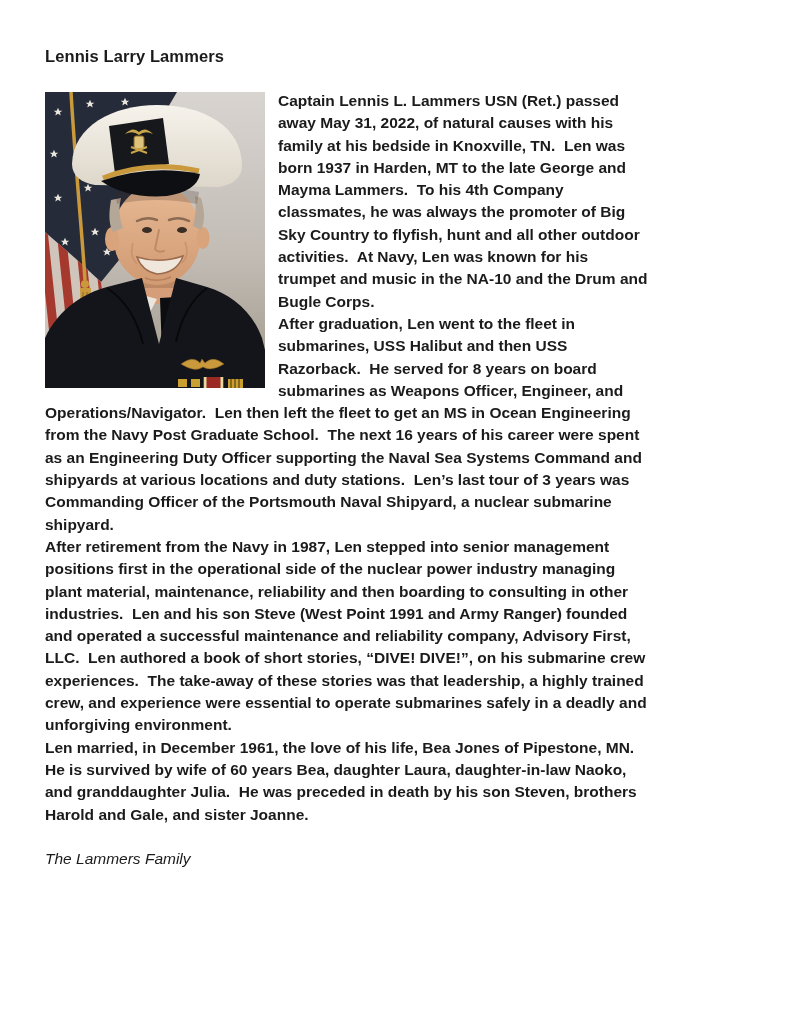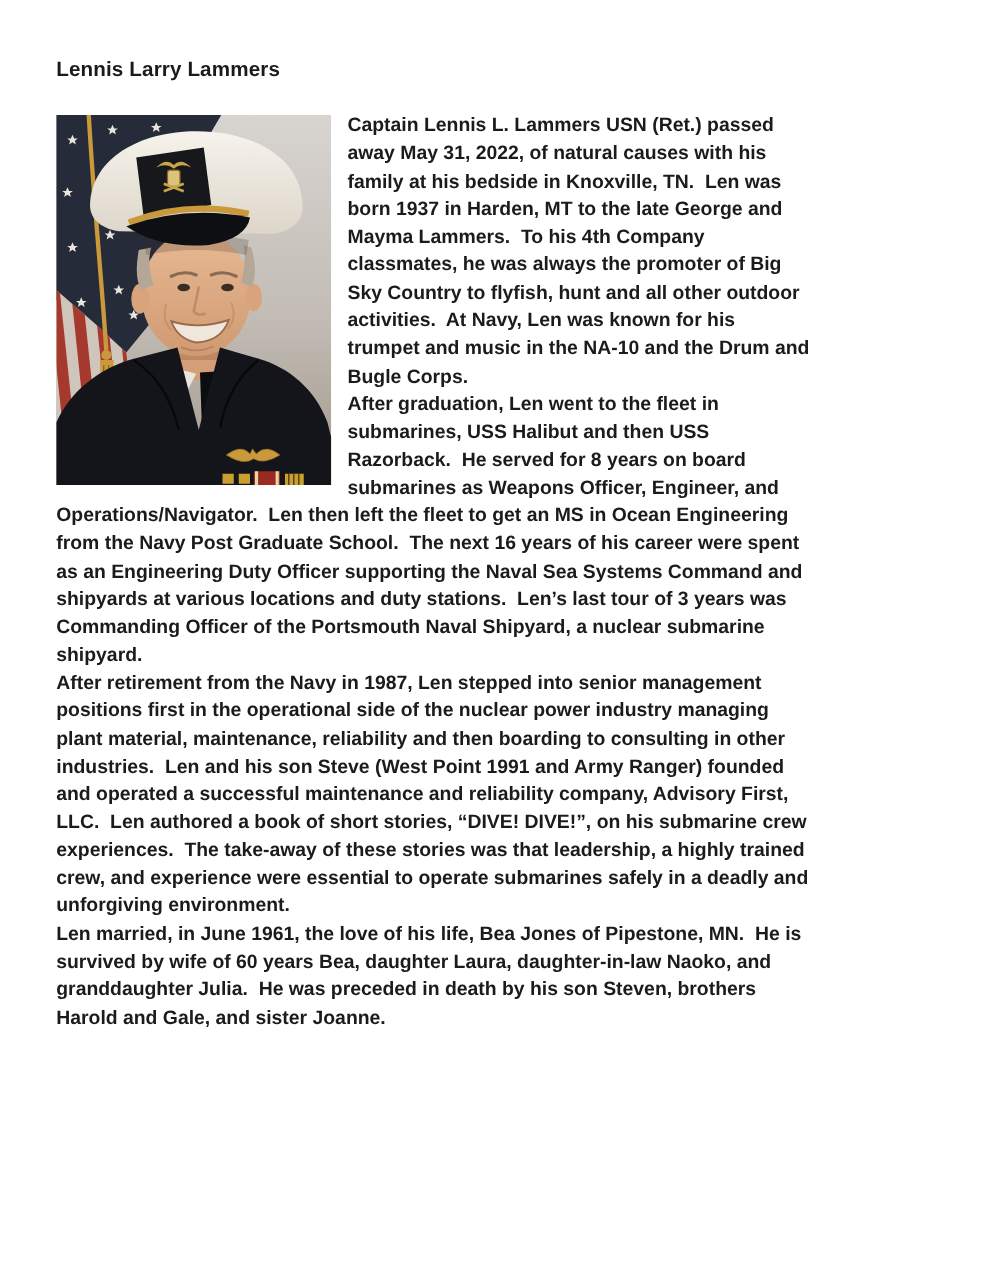--- a/index.html
+++ b/index.html
@@ -163,17 +163,18 @@
             <rect x="183" y="287" width="15" height="9" fill="#c9a02f"></rect>
             <path d="M186,287 L186,296 M190,287 L190,296 M194,287 L194,296" stroke="#5a4310" stroke-width="1.2"></path>
           </g>
         </g>
       </svg>
     </figure>
 
     <p class="para">Captain Lennis L. Lammers USN (Ret.) passed away May 31, 2022, of natural causes with his family at his bedside in Knoxville, TN.  Len was born 1937 in Harden, MT to the late George and Mayma Lammers.  To his 4th Company classmates, he was always the promoter of Big Sky Country to flyfish, hunt and all other outdoor activities.  At Navy, Len was known for his trumpet and music in the NA-10 and the Drum and Bugle Corps.</p>
     <p class="para">After graduation, Len went to the fleet in submarines, USS Halibut and then USS Razorback.  He served for 8 years on board submarines as Weapons Officer, Engineer, and Operations/Navigator.  Len then left the fleet to get an MS in Ocean Engineering from the Navy Post Graduate School.  The next 16 years of his career were spent as an Engineering Duty Officer supporting the Naval Sea Systems Command and shipyards at various locations and duty stations.  Len’s last tour of 3 years was Commanding Officer of the Portsmouth Naval Shipyard, a nuclear submarine shipyard.</p>
     <p class="para">After retirement from the Navy in 1987, Len stepped into senior management positions first in the operational side of the nuclear power industry managing plant material, maintenance, reliability and then boarding to consulting in other industries.  Len and his son Steve (West Point 1991 and Army Ranger) founded and operated a successful maintenance and reliability company, Advisory First, LLC.  Len authored a book of short stories, “DIVE! DIVE!”, on his submarine crew experiences.  The take-away of these stories was that leadership, a highly trained crew, and experience were essential to operate submarines safely in a deadly and unforgiving environment.</p>
-    <p class="para">Len married, in June 1961, the love of his life, Bea Jones of Pipestone, MN.  He is survived by wife of 60 years Bea, daughter Laura, daughter-in-law Naoko, and granddaughter Julia.  He was preceded in death by his son Steven, brothers Harold and Gale, and sister Joanne.</p>
+    <p class="para">Len married, in December 1961, the love of his life, Bea Jones of Pipestone, MN.  He is survived by wife of 60 years Bea, daughter Laura, daughter-in-law Naoko, and granddaughter Julia.  He was preceded in death by his son Steven, brothers Harold and Gale, and sister Joanne.</p>
 
+    <p class="signature">The Lammers Family</p>
   </div>
 
 </div>
 
 </body></html>

